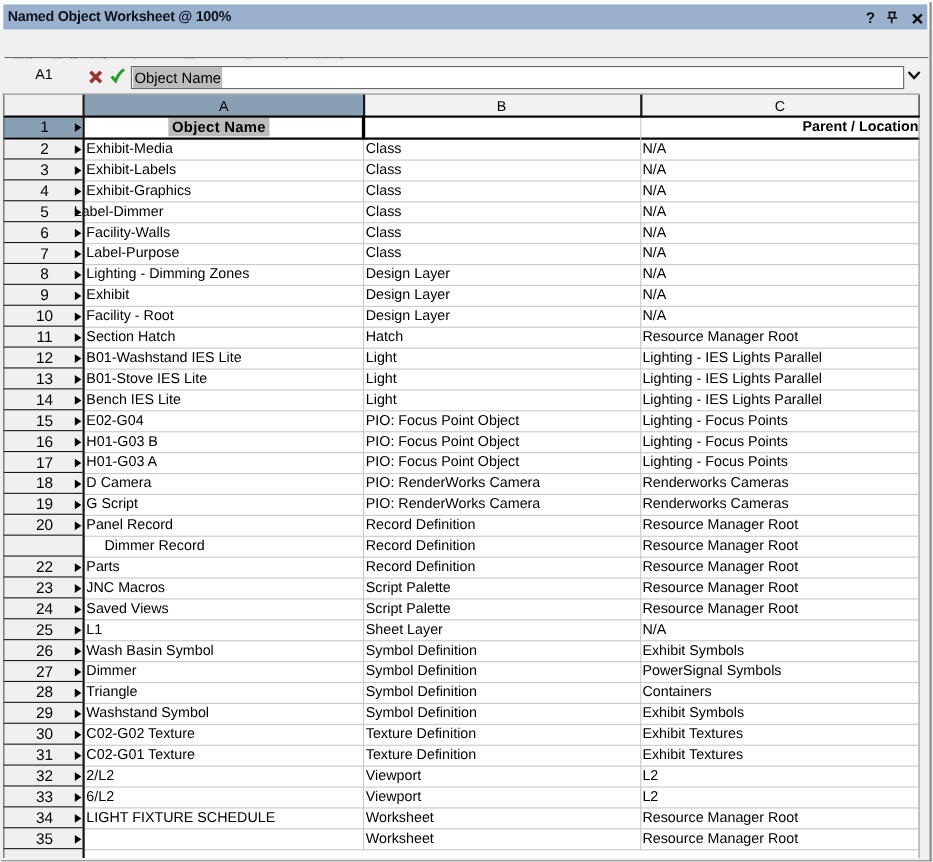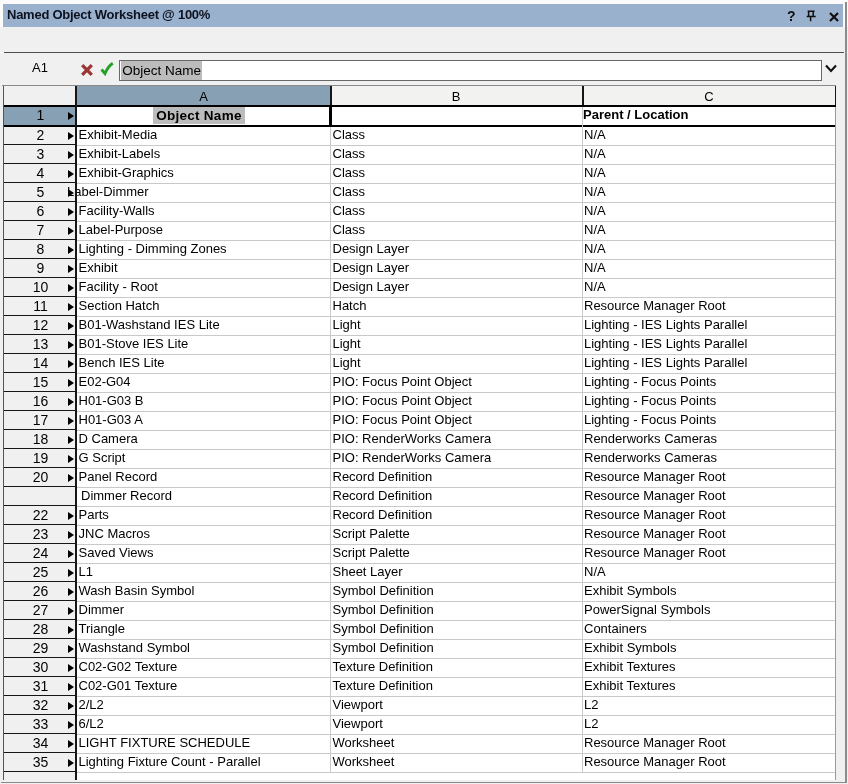--- a/index.html
+++ b/index.html
@@ -69,21 +69,21 @@
 <div class="cell" style="left:77px;top:4px;width:253px;text-align:center">A</div>
 <div class="cell" style="left:331px;top:4px;width:250px;text-align:center">B</div>
 <div class="cell" style="left:583px;top:4px;width:252px;text-align:center">C</div>
 <div class="abs" style="left:2px;top:0px;width:834px;height:1px;background:#8a8a8a"></div>
 <div class="dline" style="left:329.5px;top:1px;width:2px;height:21px"></div>
 <div class="dline" style="left:581.5px;top:1px;width:2px;height:21px"></div>
 <div class="dline" style="left:834.5px;top:1px;width:1.5px;height:21px"></div>
 <div class="abs" style="left:3px;top:22px;width:72px;height:18px;background:#87a0b4"></div>
 <div class="rh" style="top:22px;height:18px;line-height:17px;background:transparent">1<span class="tri" style="top:4.5px"></span></div>
 <div class="cell bold" style="left:73px;top:21.8px;width:252px;text-align:center"><span style="background:#bcbcbc;padding:1px 3px 2px;display:inline-block;height:17.5px;line-height:15px;font-size:13.5px;letter-spacing:.25px">Object Name</span></div>
-<div class="cell bold" style="left:583px;top:21.6px;width:252px;text-align:left">Parent / Location</div>
+<div class="cell bold" style="left:583px;top:21.6px;width:252px;text-align:right">Parent / Location</div>
 <div class="dline" style="left:3px;top:20px;width:833px;height:2px;background:#000"></div>
 <div class="dline" style="left:3px;top:39.5px;width:833px;height:2px;background:#000"></div>
 <div class="dline" style="left:329px;top:20px;width:2.5px;height:21.5px;background:#000"></div>
 <div class="abs" style="left:330px;top:41.5px;width:1px;height:646px;background:#c9c9c9"></div>
 <div class="abs" style="left:582px;top:22px;width:1px;height:665.5px;background:#c9c9c9"></div>
 <div class="rh" style="top:41.5px;height:19px;line-height:17px">2<span class="tri"></span></div>
 <div class="cell" style="left:78.5px;top:41.5px">Exhibit-Media</div>
 <div class="cell" style="left:332.5px;top:41.5px">Class</div>
 <div class="cell" style="left:584px;top:41.5px">N/A</div>
 <div class="dline" style="left:3px;top:59.19999999999999px;width:72px;height:1.3px"></div>
@@ -190,21 +190,21 @@
 <div class="cell" style="left:584px;top:364.5px">Renderworks Cameras</div>
 <div class="dline" style="left:3px;top:382.2px;width:72px;height:1.3px"></div>
 <div class="hline" style="left:77px;top:382.5px;width:758px"></div>
 <div class="rh" style="top:383.5px;height:19px;line-height:17px">20<span class="tri"></span></div>
 <div class="cell" style="left:78.5px;top:383.5px">Panel Record</div>
 <div class="cell" style="left:332.5px;top:383.5px">Record Definition</div>
 <div class="cell" style="left:584px;top:383.5px">Resource Manager Root</div>
 <div class="dline" style="left:3px;top:401.2px;width:72px;height:1.3px"></div>
 <div class="hline" style="left:77px;top:401.5px;width:758px"></div>
 <div class="rh" style="top:424px;height:30px;line-height:17px">21<span class="tri"></span></div>
-<div class="cell" style="left:81px;top:402.5px">Dimmer Record</div>
+<div class="cell" style="left:95px;top:402.5px">Dimmer Record</div>
 <div class="cell" style="left:332.5px;top:402.5px">Record Definition</div>
 <div class="cell" style="left:584px;top:402.5px">Resource Manager Root</div>
 <div class="dline" style="left:3px;top:420.2px;width:72px;height:1.3px"></div>
 <div class="hline" style="left:77px;top:420.5px;width:758px"></div>
 <div class="rh" style="top:421.5px;height:19px;line-height:17px">22<span class="tri"></span></div>
 <div class="cell" style="left:78.5px;top:421.5px">Parts</div>
 <div class="cell" style="left:332.5px;top:421.5px">Record Definition</div>
 <div class="cell" style="left:584px;top:421.5px">Resource Manager Root</div>
 <div class="dline" style="left:3px;top:439.20000000000005px;width:72px;height:1.3px"></div>
 <div class="hline" style="left:77px;top:439.5px;width:758px"></div>
@@ -274,21 +274,20 @@
 <div class="cell" style="left:584px;top:630.5px">L2</div>
 <div class="dline" style="left:3px;top:648.2px;width:72px;height:1.3px"></div>
 <div class="hline" style="left:77px;top:648.5px;width:758px"></div>
 <div class="rh" style="top:649.5px;height:19px;line-height:17px">34<span class="tri"></span></div>
 <div class="cell" style="left:78.5px;top:649.5px">LIGHT FIXTURE SCHEDULE</div>
 <div class="cell" style="left:332.5px;top:649.5px">Worksheet</div>
 <div class="cell" style="left:584px;top:649.5px">Resource Manager Root</div>
 <div class="dline" style="left:3px;top:667.2px;width:72px;height:1.3px"></div>
 <div class="hline" style="left:77px;top:667.5px;width:758px"></div>
 <div class="rh" style="top:668.5px;height:19px;line-height:17px">35<span class="tri"></span></div>
-<div class="cell" style="left:78.5px;top:668.5px">Lighting Fixture Count - Parallel</div>
 <div class="cell" style="left:332.5px;top:668.5px">Worksheet</div>
 <div class="cell" style="left:584px;top:668.5px">Resource Manager Root</div>
 <div class="dline" style="left:3px;top:686.2px;width:72px;height:1.3px"></div>
 <div class="hline" style="left:77px;top:686.5px;width:758px"></div>
 <div class="dline" style="left:2.5px;top:1px;width:1px;height:693.5px;background:#555"></div>
 <div class="dline" style="left:75px;top:1px;width:2px;height:693.5px"></div>
 <div class="abs" style="left:835px;top:22px;width:1px;height:672.5px;background:#9a9a9a"></div>
 </div>
 <div class="abs" style="left:0;top:779.5px;width:848px;height:4.5px;background:#f0f0f0"></div>
 <div class="abs" style="left:1px;top:781.5px;width:846px;height:1.5px;background:#8b8b8b"></div>

